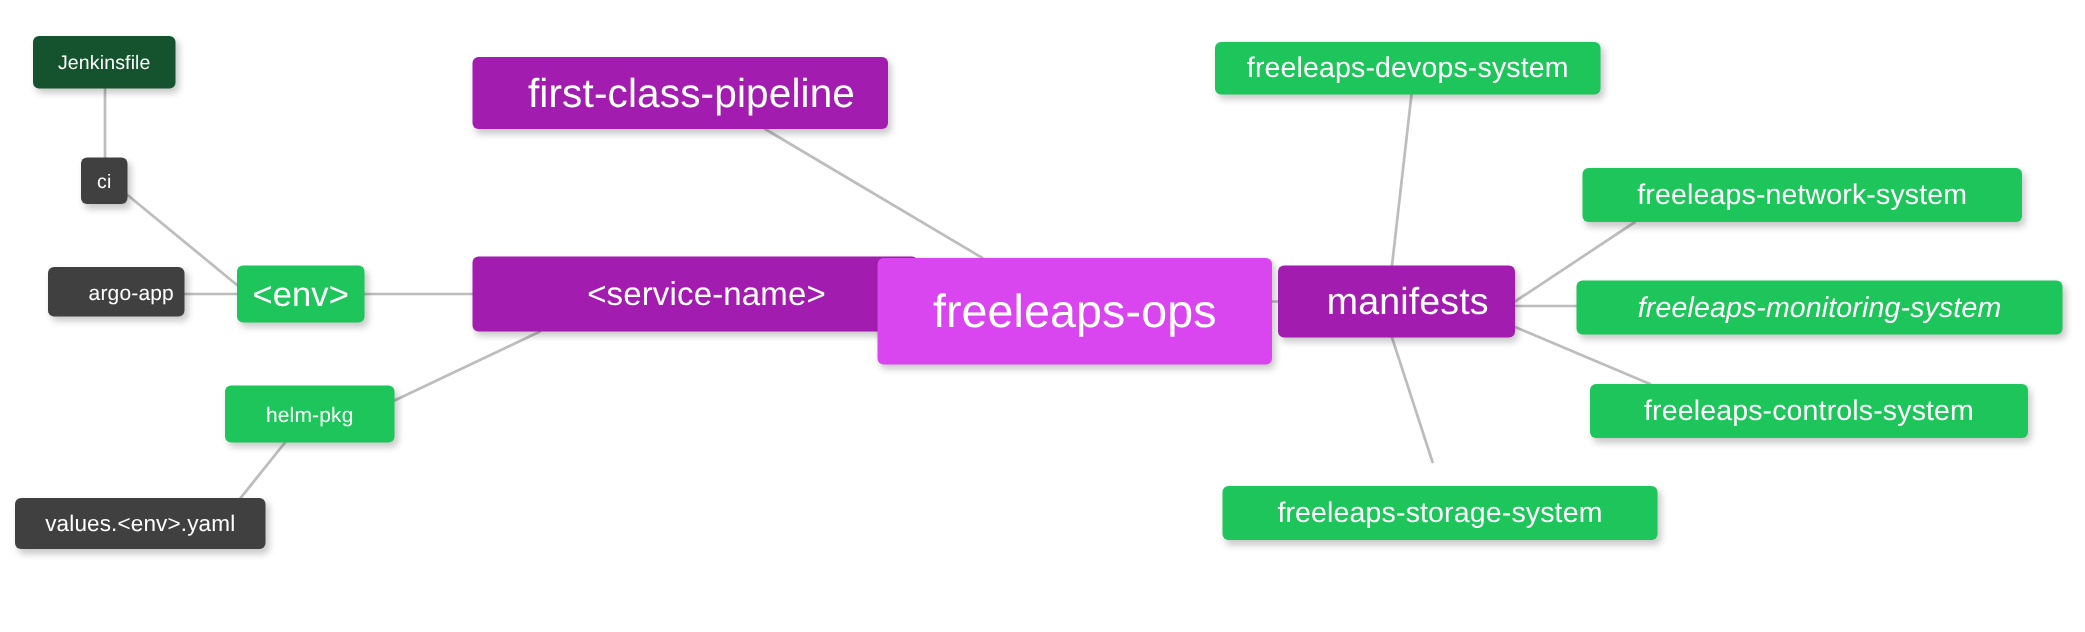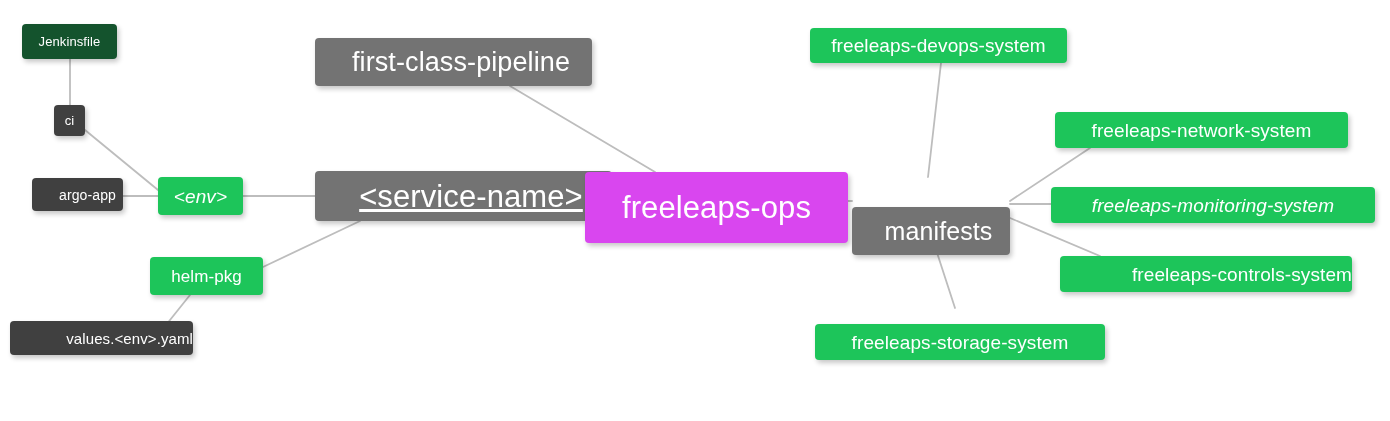--- a/index.html
+++ b/index.html
@@ -38,21 +38,21 @@
     box-shadow: 2px 3px 5px rgba(0,0,0,0.22);
     letter-spacing: 0.1px;
     user-select: none;
   }
   .node-label {
     display: block;
     white-space: nowrap;
   }
   
   .c-root   { background: #d946ef; }
-  .c-blue   { background: #737373; padding-left: 15px; }
+  .c-blue   { background: #a21caf; padding-left: 15px; }
   .c-green  { background: #1dc55a; }
   .c-red    { background: #404040; }
   .c-orange { background: #14532d; }
 </style>
 </head>
 <body>
 
 <div id="canvas">
   <svg id="edges" viewBox="0 0 1390 421" xmlns="http://www.w3.org/2000/svg">
       <line x1="70" y1="59" x2="70" y2="105" stroke="#bdbdbd" stroke-width="1.8" stroke-linecap="round"></line>
@@ -73,50 +73,50 @@
   <div id="node-layer">
       <div class="node c-orange" style="left: 22px; top: 24px; width: 95px; height: 35px; font-size: 13px;">
         <span class="node-label">Jenkinsfile</span>
       </div>
       <div class="node c-red" style="left: 54px; top: 105px; width: 31px; height: 31px; font-size: 13px;">
         <span class="node-label">ci</span>
       </div>
       <div class="node c-red" style="left: 32px; top: 178px; width: 91px; height: 33px; font-size: 14px; padding-left: 20px;">
         <span class="node-label">argo-app</span>
       </div>
-      <div class="node c-green" style="left: 158px; top: 177px; width: 85px; height: 38px; font-size: 19px; font-style: italic;">
+      <div class="node c-green" style="left: 158px; top: 177px; width: 85px; height: 38px; font-size: 23px;">
         <span class="node-label">&lt;env&gt;</span>
       </div>
-      <div class="node c-green" style="left: 150px; top: 257px; width: 113px; height: 38px; font-size: 17px;">
+      <div class="node c-green" style="left: 150px; top: 257px; width: 113px; height: 38px; font-size: 14px;">
         <span class="node-label">helm-pkg</span>
       </div>
-      <div class="node c-red" style="left: 10px; top: 321px; width: 183px; height: 34px; font-size: 15px; justify-content: flex-end;">
+      <div class="node c-red" style="left: 10px; top: 332px; width: 167px; height: 34px; font-size: 15px;">
         <span class="node-label">values.&lt;env&gt;.yaml</span>
       </div>
       <div class="node c-blue" style="left: 315px; top: 38px; width: 277px; height: 48px; font-size: 27px;">
         <span class="node-label">first-class-pipeline</span>
       </div>
-      <div class="node c-blue" style="left: 315px; top: 171px; width: 297px; height: 50px; font-size: 31px; text-decoration: underline;">
+      <div class="node c-blue" style="left: 315px; top: 171px; width: 297px; height: 50px; font-size: 22px;">
         <span class="node-label">&lt;service-name&gt;</span>
       </div>
       <div class="node c-root" style="left: 585px; top: 172px; width: 263px; height: 71px; font-size: 31px;">
         <span class="node-label">freeleaps-ops</span>
       </div>
-      <div class="node c-blue" style="left: 852px; top: 177px; width: 158px; height: 48px; font-size: 25px; margin-top: 30px;">
+      <div class="node c-blue" style="left: 852px; top: 177px; width: 158px; height: 48px; font-size: 25px;">
         <span class="node-label">manifests</span>
       </div>
       <div class="node c-green" style="left: 810px; top: 28px; width: 257px; height: 35px; font-size: 19px;">
         <span class="node-label">freeleaps-devops-system</span>
       </div>
       <div class="node c-green" style="left: 1055px; top: 112px; width: 293px; height: 36px; font-size: 19px;">
         <span class="node-label">freeleaps-network-system</span>
       </div>
       <div class="node c-green" style="left: 1051px; top: 187px; width: 324px; height: 36px; font-size: 19px; font-style: italic;">
         <span class="node-label">freeleaps-monitoring-system</span>
       </div>
-      <div class="node c-green" style="left: 1060px; top: 256px; width: 292px; height: 36px; font-size: 19px; justify-content: flex-end;">
+      <div class="node c-green" style="left: 1060px; top: 256px; width: 292px; height: 36px; font-size: 19px;">
         <span class="node-label">freeleaps-controls-system</span>
       </div>
       <div class="node c-green" style="left: 815px; top: 324px; width: 290px; height: 36px; font-size: 19px;">
         <span class="node-label">freeleaps-storage-system</span>
       </div>
     </div>
 </div>
 
 </body></html>

